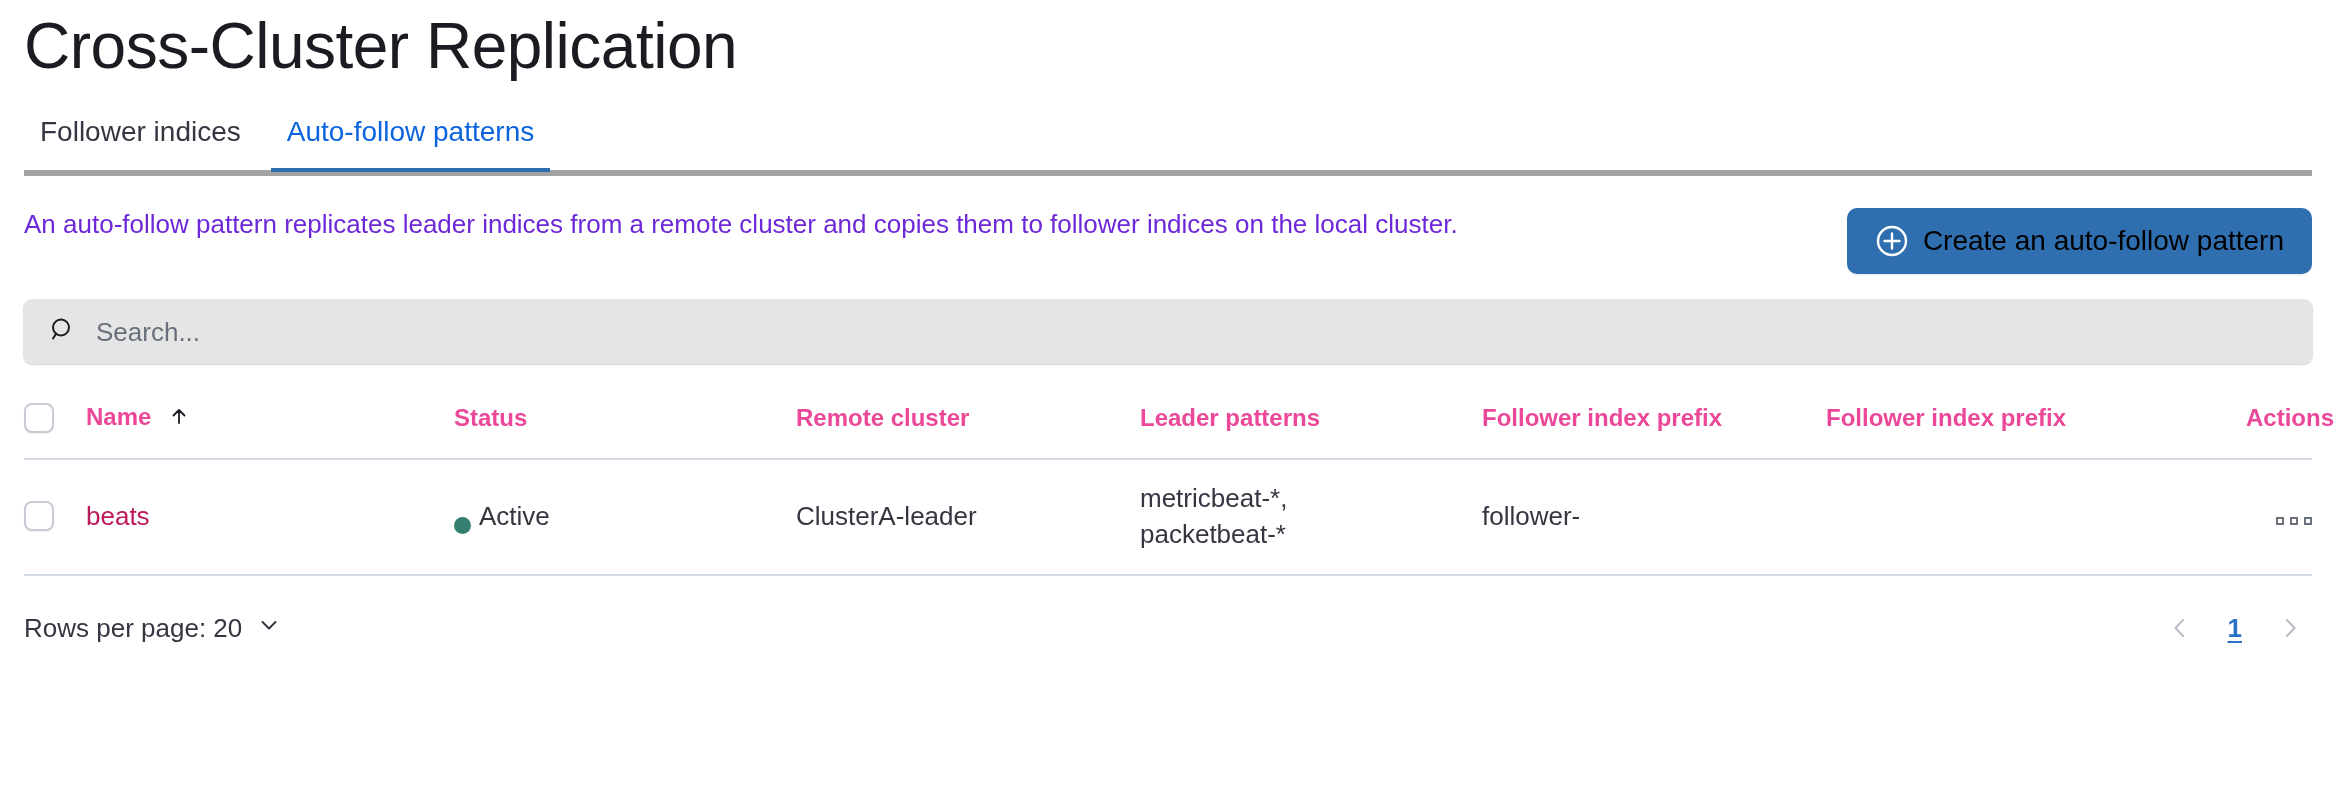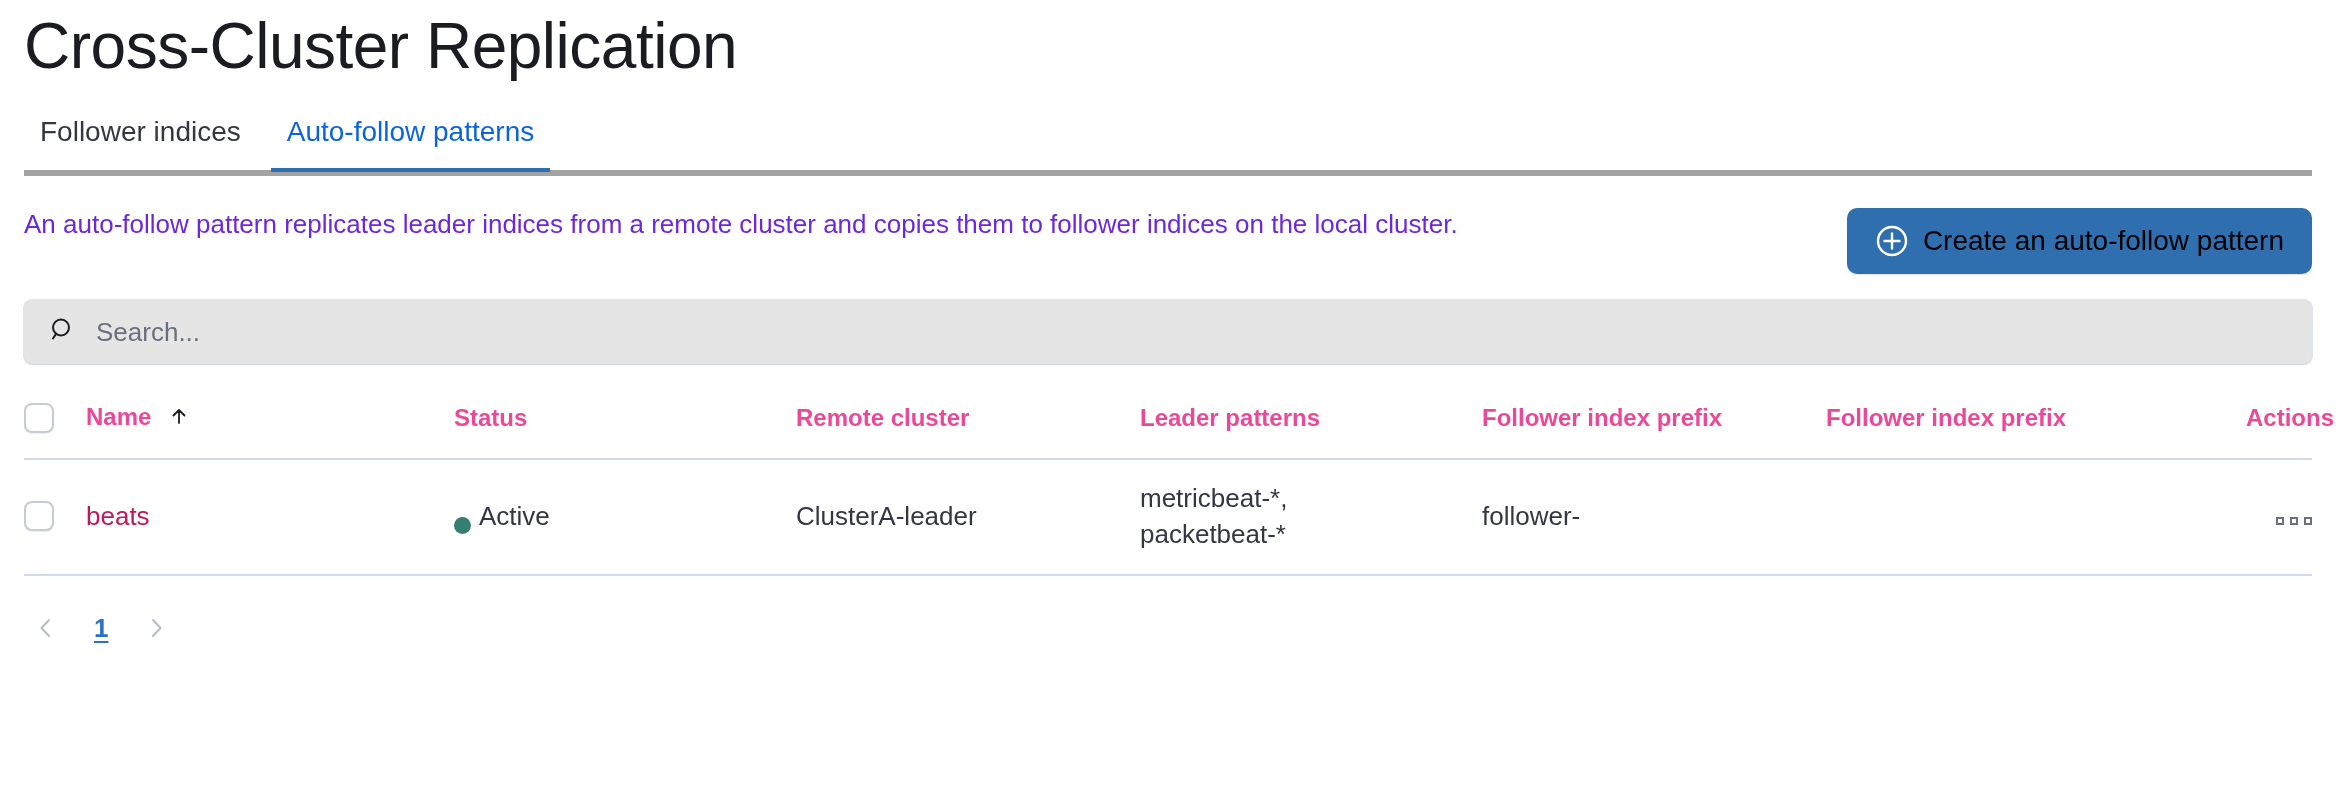--- a/index.html
+++ b/index.html
@@ -337,20 +337,28 @@
             <i></i>
               <i></i>
               <i></i>
           </button>
         </td>
       </tr>
     </tbody>
   </table>
 
   <div class="table-footer">
+    <button class="rows-per-page">
+      <span>Rows per page: 20</span>
+      <span>
+        <svg width="26" height="26" viewBox="0 0 26 26" fill="none" aria-hidden="true">
+          <path d="M6.5 10L13 16.5L19.5 10" stroke="#343741" stroke-width="2" stroke-linecap="round" stroke-linejoin="round"></path>
+        </svg>
+      </span>
+    </button>
 
     <div class="pager">
       <button class="pager-arrow">
         <svg width="26" height="26" viewBox="0 0 26 26" fill="none" aria-hidden="true">
           <path d="M16 5L8.5 13L16 21" stroke="#b7bcc5" stroke-width="2" stroke-linecap="round" stroke-linejoin="round"></path>
         </svg>
       </button>
       <button class="pager-page">1</button>
       <button class="pager-arrow">
         <svg width="26" height="26" viewBox="0 0 26 26" fill="none" aria-hidden="true">

